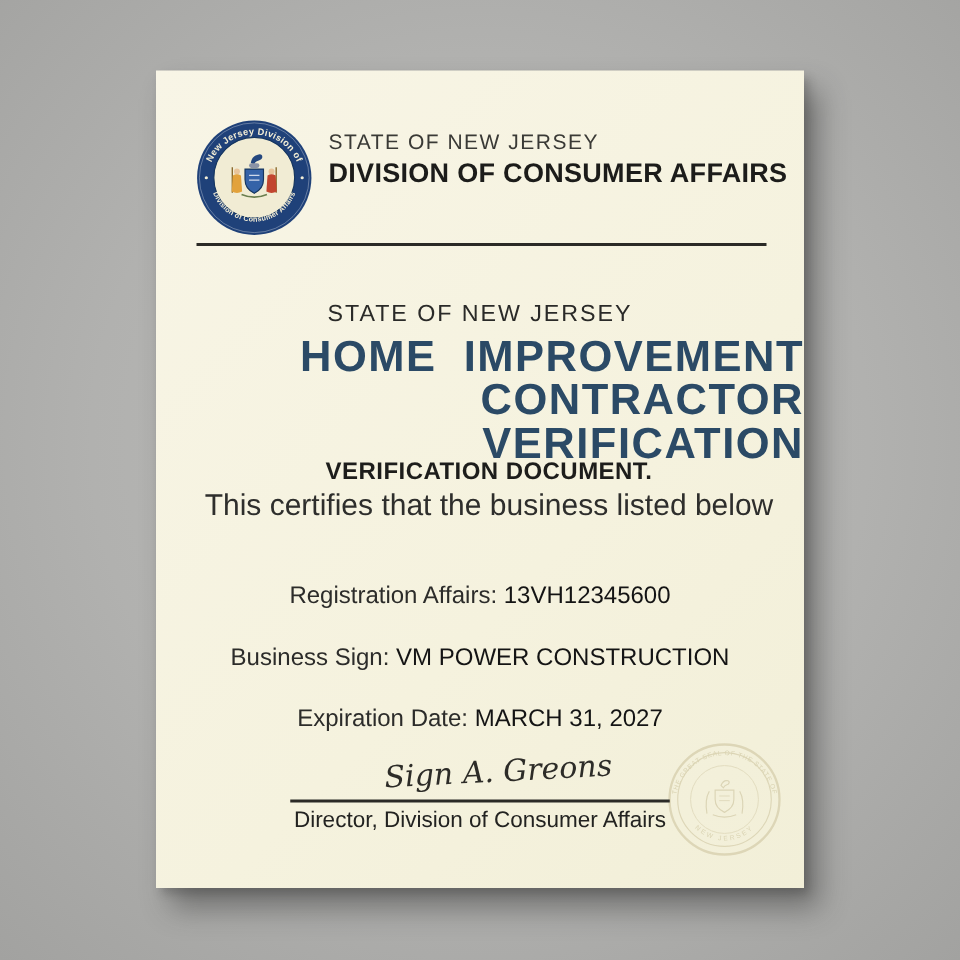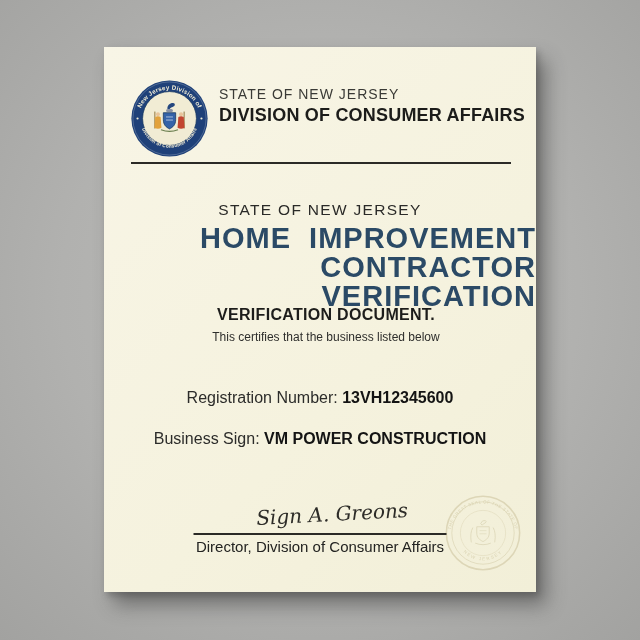--- a/index.html
+++ b/index.html
@@ -19,24 +19,24 @@
   .header-text{margin-left:11px;margin-top:6px;}
   .agency-line1{font-size:14px;letter-spacing:1px;color:#3a3a36;font-weight:500;}
   .agency-line2{font-size:18px;font-weight:bold;color:#1c1c1a;margin-top:3px;letter-spacing:.2px;}
   .divider{position:absolute;left:27px;top:115px;width:380px;height:0;border-top:2px solid #2b2a26;}
   .title-block{position:absolute;left:0;right:0;top:154px;text-align:center;}
   .eyebrow{font-size:15.5px;letter-spacing:1.3px;color:#2a2a28;font-weight:500;margin-bottom:5px;}
   .big-title{font-size:29px;font-weight:bold;color:#2b4a66;line-height:29px;letter-spacing:1px;text-align:right;}
   .big-title .t1{word-spacing:9px;}
   .verification{position:absolute;left:12px;right:0;top:259px;text-align:center;color:#2e2e2c;}
   .verify-heading{font-size:16px;font-weight:bold;color:#1d1d1b;margin-bottom:4px;letter-spacing:.3px;}
-  .verify-line{font-size:12px;line-height:18px;}
+  .verify-line{font-size:20px;line-height:18px;}
   .fields{position:absolute;left:0;right:0;top:341px;text-align:center;}
   .field-row{font-size:16px;line-height:20px;margin-bottom:21px;color:#2c2c2a;}
-  .f-value{font-weight:bold;color:#141414;}
+  .f-value{font-weight:normal;color:#141414;}
   .sig-script{
     position:absolute;left:50%;top:455px;transform:translateX(-42%) rotate(-3deg);
     font-family:"DejaVu Serif", serif;font-style:italic;font-size:20px;color:#2d2c28;
     white-space:nowrap;z-index:3;
   }
   .sig-line{position:absolute;left:50%;top:486px;width:253px;transform:translateX(-50%);
     border-top:2px solid #2b2a26;z-index:2;}
   .sig-title{position:absolute;left:0;right:0;top:491px;text-align:center;
     font-size:15px;color:#232321;z-index:2;}
   .emboss-seal{position:absolute;left:340px;top:447px;width:78px;height:78px;opacity:.9;z-index:1;}
@@ -94,26 +94,30 @@
     </div>
   </div>
 
   <div class="verification">
     <div class="verify-heading">VERIFICATION DOCUMENT.</div>
     <div class="verify-line">This certifies that the business listed below</div>
   </div>
 
   <div class="fields">
     <div class="field-row">
-      <span class="f-label">Registration Number:</span>
+      <span class="f-label">Registration Affairs:</span>
       <span class="f-value">13VH12345600</span>
     </div>
     <div class="field-row">
       <span class="f-label">Business Sign:</span>
       <span class="f-value">VM POWER CONSTRUCTION</span>
+    </div>
+    <div class="field-row">
+      <span class="f-label">Expiration Date:</span>
+      <span class="f-value">MARCH 31, 2027</span>
     </div>
   </div>
 
   <svg class="emboss-seal" viewBox="0 0 100 100" aria-hidden="true">
     <circle cx="50" cy="50" r="47" fill="none" stroke="#dbd4b4" stroke-width="2"></circle>
     <circle cx="50" cy="50" r="40" fill="none" stroke="#dbd4b4" stroke-width="1"></circle>
     <circle cx="50" cy="50" r="29" fill="none" stroke="#dfd8ba" stroke-width="0.8"></circle>
     <defs>
       <path id="embTop" d="M 8 54 A 42 42 0 0 1 92 54"></path>
       <path id="embBot" d="M 15 50 A 35 35 0 0 0 85 50"></path>

